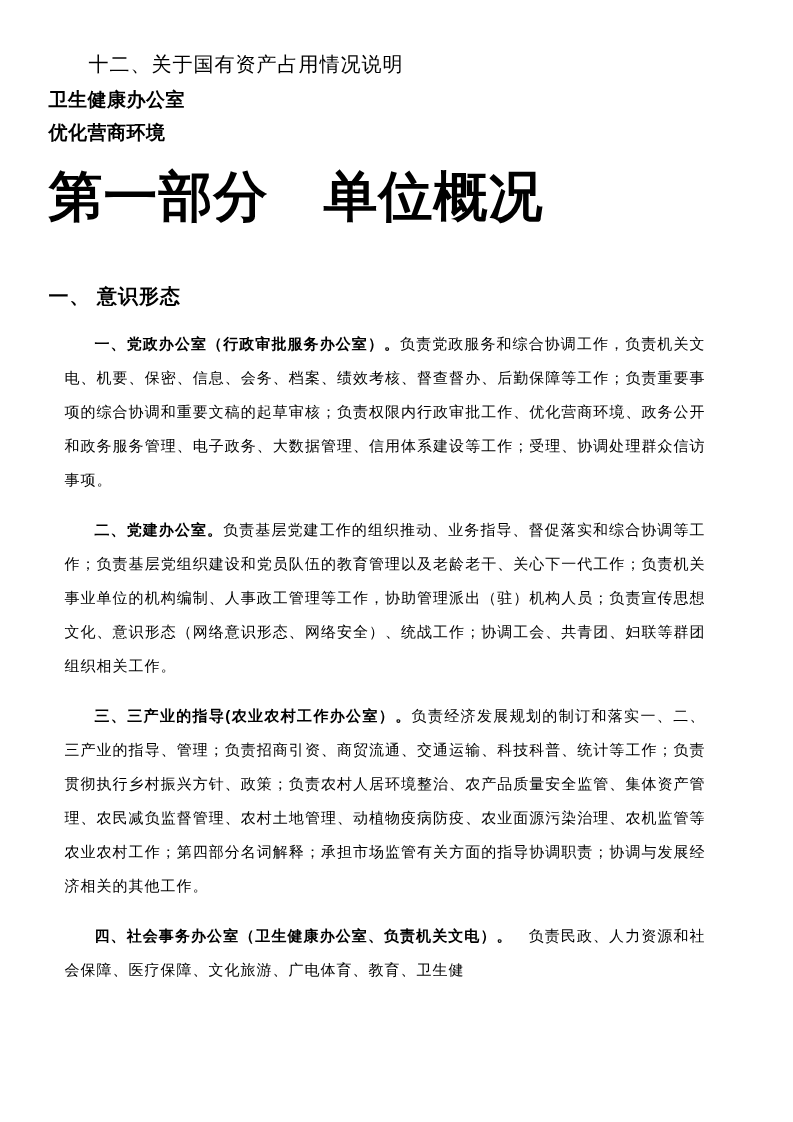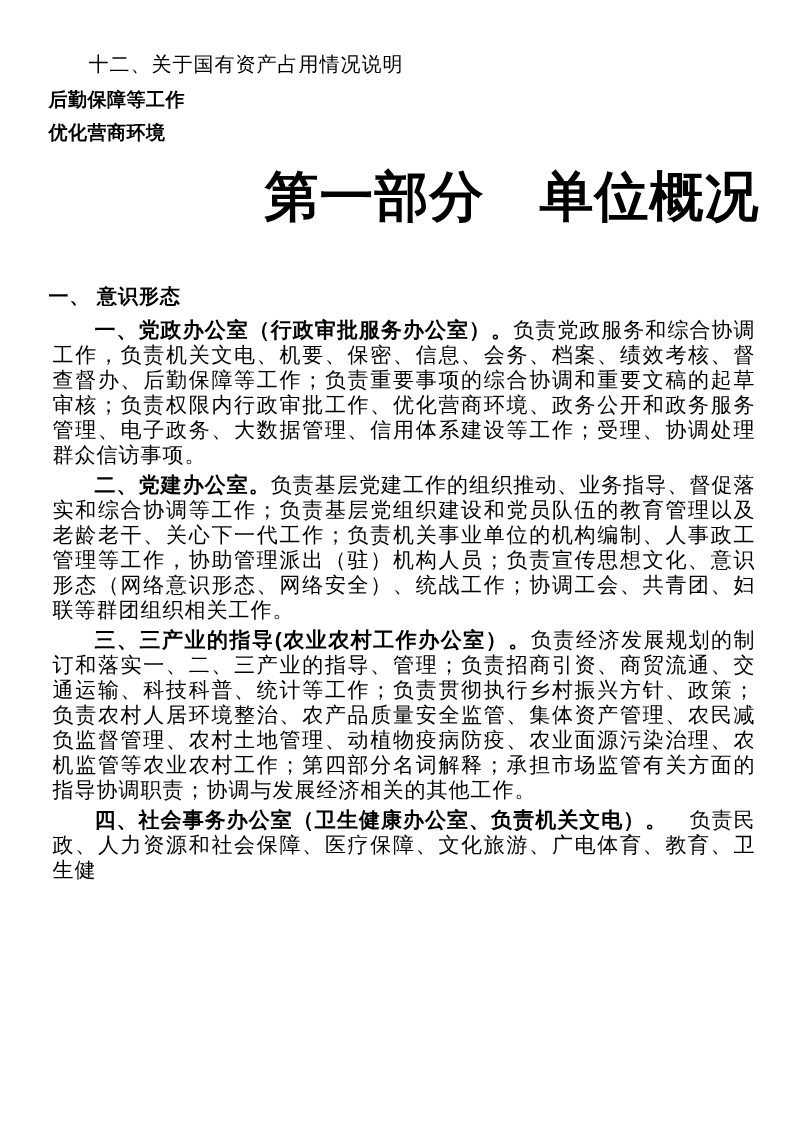--- a/index.html
+++ b/index.html
@@ -8,21 +8,21 @@
     background: #ffffff;
   }
   .page {
     position: relative;
     width: 790px;
     height: 1122px;
     margin: 0 auto;
     background: #ffffff;
     color: #000000;
     box-sizing: border-box;
-    padding: 46px 32px 0 47px;
+    padding: 46px 70px 0 47px;
     overflow: hidden;
     font-family: "Liberation Serif", serif;
   }
   
   .toc-line {
     margin: 0;
     font-size: 20px;
     line-height: 37px;
     font-weight: normal;
     letter-spacing: 1px;
@@ -37,62 +37,62 @@
     line-height: 33px;
     letter-spacing: 0.5px;
   }
   
   .doc-title {
     margin: 14px 0 0 0;
     font-family: "Liberation Sans", sans-serif;
     font-weight: bold;
     font-size: 54px;
     line-height: 66px;
-    text-align: right;
+    text-align: left;
     letter-spacing: 1px;
     white-space: nowrap;
   }
   
   .section-heading {
     margin: 52px 0 0 0;
     font-family: "Liberation Sans", sans-serif;
     font-weight: bold;
     font-size: 20px;
     line-height: 30px;
     letter-spacing: 1px;
   }
   
   .body-text {
     margin-top: 6px;
   }
   .para {
-    margin: 4px;
-    font-size: 21px;
-    line-height: 25px;
+    margin: 16px;
+    font-size: 15px;
+    line-height: 34px;
     text-align: justify;
     text-indent: 2em;
     letter-spacing: 1px;
   }
   .para .lead {
     font-family: "Liberation Sans", sans-serif;
     font-weight: bold;
   }
   .para .rest {
     font-family: "Liberation Serif", serif;
     font-weight: normal;
   }
 </style>
 </head>
 <body>
 
 <div class="page">
 
   <div class="toc-block">
     <p class="toc-line indent">十二、关于国有资产占用情况说明</p>
-    <p class="toc-line bold-line">后勤保障等工作</p>
+    <p class="toc-line bold-line">卫生健康办公室</p>
     <p class="toc-line bold-line">优化营商环境</p>
   </div>
 
   <h1 class="doc-title">第一部分　单位概况</h1>
 
   <h2 class="section-heading">一、 意识形态</h2>
 
   <div class="body-text">
     <p class="para"><span class="lead">一、党政办公室（行政审批服务办公室）。</span><span class="rest">负责党政服务和综合协调工作，负责机关文电、机要、保密、信息、会务、档案、绩效考核、督查督办、后勤保障等工作；负责重要事项的综合协调和重要文稿的起草审核；负责权限内行政审批工作、优化营商环境、政务公开和政务服务管理、电子政务、大数据管理、信用体系建设等工作；受理、协调处理群众信访事项。</span></p>
 

